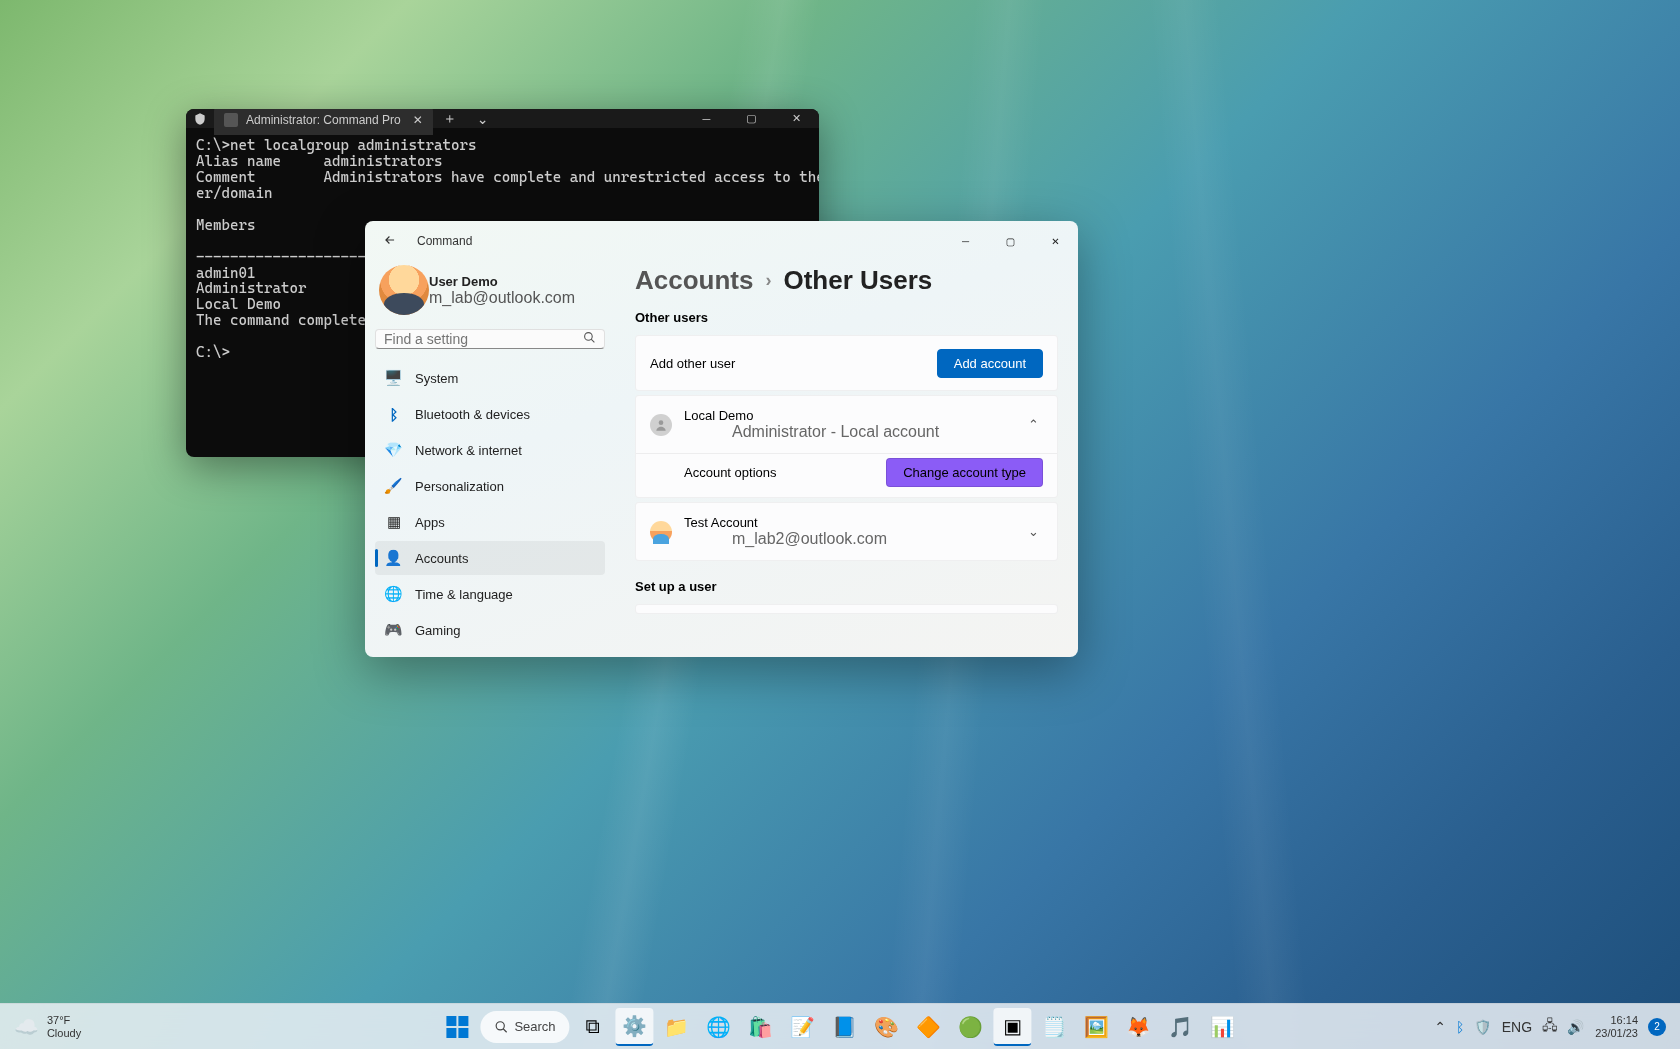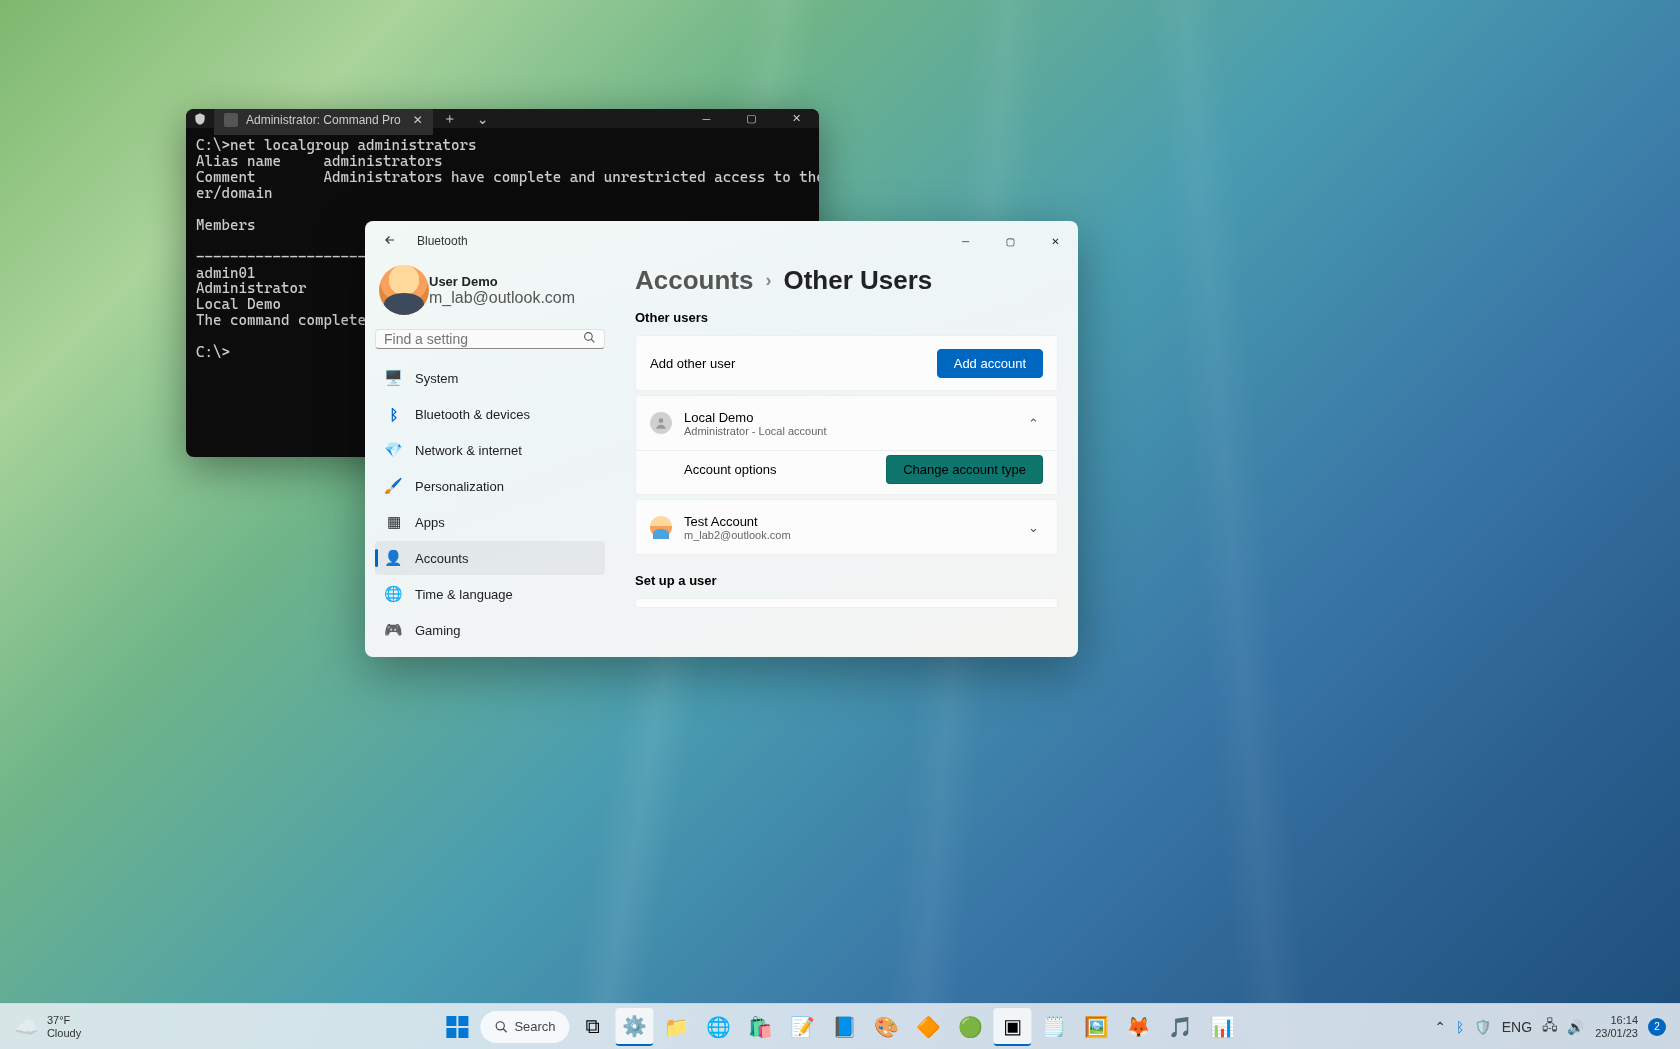--- a/index.html
+++ b/index.html
@@ -100,25 +100,25 @@
   }
   .card-row + .card-row { border-top:1px solid rgba(0,0,0,0.06); }
   .sub-row { padding:4px 14px 10px 48px; min-height:42px; }
   .user-icon {
     width:22px; height:22px; border-radius:50%; background:#d0d0d0;
     display:flex; align-items:center; justify-content:center; margin-right:12px; color:#888;
   }
   .user-icon.color { background:linear-gradient(#ffd89b 45%, #f7a15d 46%); position:relative;}
   .user-icon.color::after{content:'';position:absolute;bottom:-1px;left:15%;width:70%;height:45%;background:#4aa3df;border-radius:50% 50% 0 0;}
   .row-title { font-weight:400; }
-  .row-sub { font-size:11px; color:#666; }
+  .row-sub { font-size:16px; color:#666;margin-left:48px; }
   .spacer { flex:1; }
   .btn {
     padding:6px 16px; border-radius:4px; font-size:13px; cursor:pointer; border:1px solid rgba(0,0,0,0.12);
-    background:#0f766e;
+    background:#8b5cf6;
   }
   .btn-primary { background:#0067c0; color:#ffffff; border-color:#0067c0; }
   .chevron { font-size:13px; color:#555; cursor:pointer; padding:4px; }
 
   
   .taskbar {
     position:absolute; left:0; right:0; bottom:0; height:46px;
     background:rgba(235,240,245,0.85); backdrop-filter:blur(20px);
     display:flex; align-items:center; border-top:1px solid rgba(0,0,0,0.05);
   }
@@ -186,21 +186,21 @@
 C:\&gt;</div>
 </div>
 
 <div class="settings">
   <div class="settings-titlebar">
     <span class="settings-back">
       <svg width="14" height="14" viewBox="0 0 24 24" fill="none" stroke="#333" stroke-width="2">
           <path d="M19 12H5M11 18l-6-6 6-6"></path>
         </svg>
     </span>
-    <span class="settings-title">Bluetooth</span>
+    <span class="settings-title">Command</span>
     <div class="settings-winctrls">
       <div>─</div>
       <div>▢</div>
       <div class="settings-close">✕</div>
     </div>
   </div>
   <div class="settings-body">
     <div class="sidebar">
       <div class="profile">
         <div class="avatar"></div>

